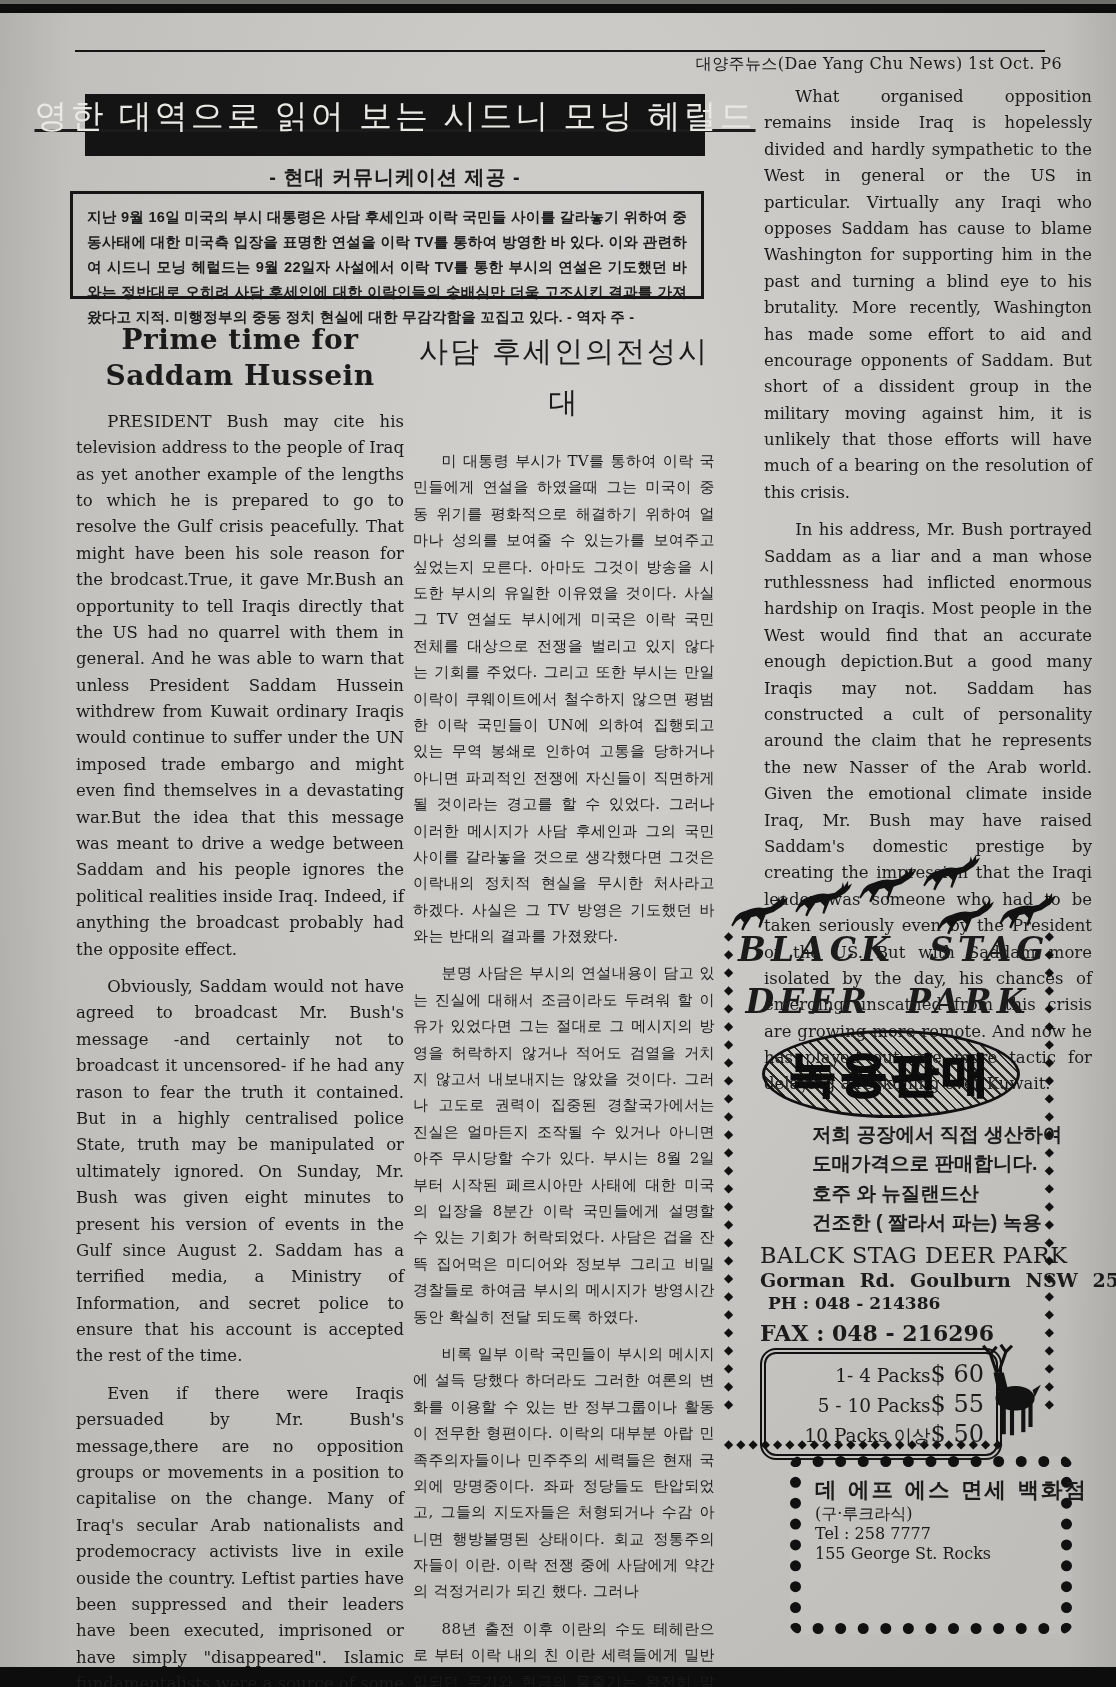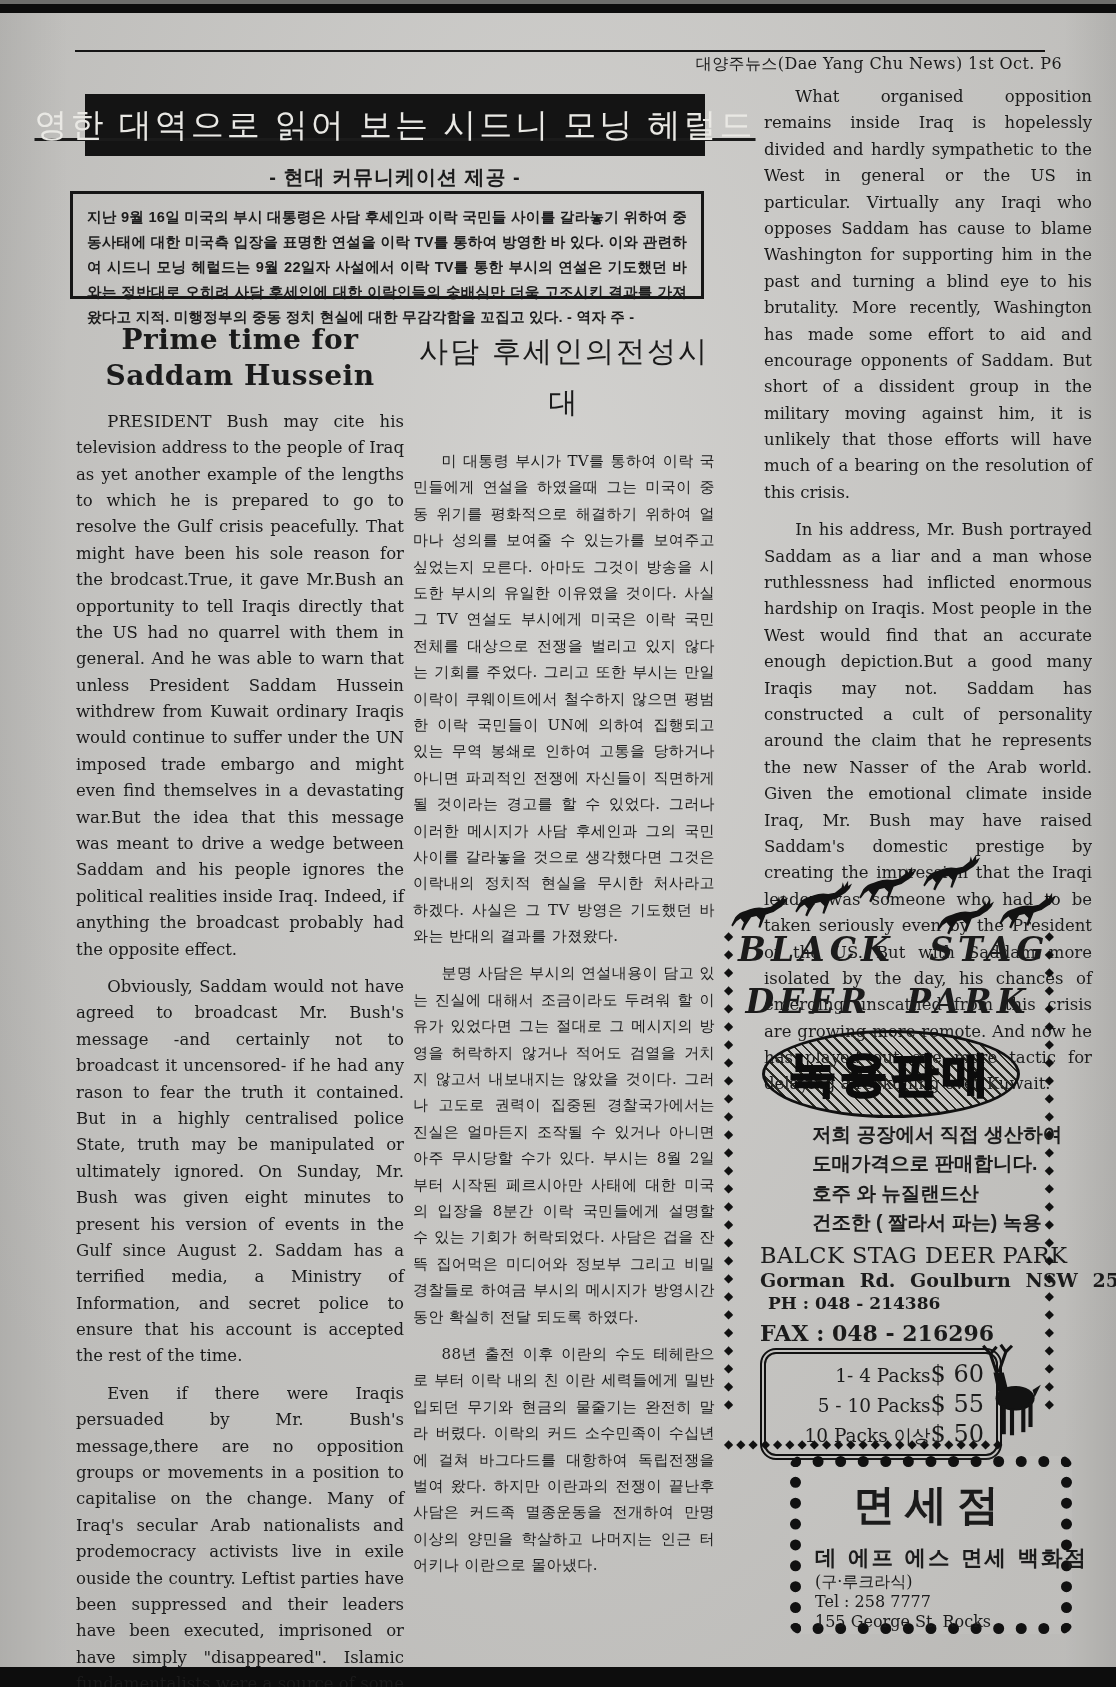--- a/index.html
+++ b/index.html
@@ -5,21 +5,21 @@
   html,body{margin:0;padding:0;background:#6e6e6c;}
   .page{position:relative;width:1116px;height:1687px;margin:4px auto;overflow:hidden;
         background:#c8c7c4;
         background-image:radial-gradient(ellipse at 50% 30%, rgba(255,255,255,.18), rgba(0,0,0,.06) 85%),
                          linear-gradient(90deg, rgba(0,0,0,.07), rgba(0,0,0,0) 6%, rgba(0,0,0,0) 94%, rgba(0,0,0,.10));
         color:#1b1b1b;font-family:"DejaVu Serif","Liberation Serif",serif;padding-left:16px;}
   .bar{position:absolute;left:0;width:1116px;background:#0d0d0d;}
   .rule{position:absolute;background:#151515;}
   .masthead{position:absolute;top:50px;right:70px;font-size:16px;letter-spacing:.4px;}
   .banner{position:absolute;left:85px;top:90px;width:620px;height:62px;background:#141414;
-          display:flex;align-items:center;justify-content:center;text-decoration:underline;}
+          display:flex;justify-content:center;text-decoration:underline;}
   .banner span{color:#e9e8e4;font-family:"Liberation Sans",sans-serif;font-size:33px;
           letter-spacing:3px;white-space:nowrap;}
   .banner-sub{position:absolute;left:85px;top:160px;width:620px;text-align:center;
           font-family:"Liberation Sans",sans-serif;font-weight:bold;font-size:20px;letter-spacing:1px;}
   .introbox{position:absolute;left:70px;top:187px;width:600px;height:80px;border:3px solid #161616;
           padding:11px 14px;font-family:"Liberation Sans",sans-serif;font-weight:bold;font-size:14.6px;
           line-height:1.72;text-align:justify;letter-spacing:.2px;}
   .col{position:absolute;}
   .col p{margin:0 0 11px 0;text-indent:1.9em;text-align:justify;}
   .col-en{width:328px;font-size:16.5px;line-height:1.6;}
@@ -85,20 +85,21 @@
     <p>PRESIDENT Bush may cite his television address to the people of Iraq as yet another example of the lengths to which he is prepared to go to resolve the Gulf crisis peacefully. That might have been his sole reason for the brodcast.True, it gave Mr.Bush an opportunity to tell Iraqis directly that the US had no quarrel with them in general.  And he was able to warn that unless President Saddam Hussein withdrew from Kuwait ordinary Iraqis would continue to suffer under the UN imposed trade embargo and might even find themselves in a devastating war.But the idea that this message was meant to drive a wedge between Saddam and his people ignores the political realities inside Iraq. Indeed, if anything the broadcast probably had the opposite effect.</p>
     <p>Obviously, Saddam would not have agreed to broadcast Mr. Bush's message -and certainly not to broadcast it uncensored- if he had any rason to fear the truth it contained. But in a highly centralised police State, truth may be manipulated or ultimately ignored. On Sunday, Mr. Bush was given eight minutes to present his version of events in the Gulf since August 2. Saddam has a terrified media, a Ministry of Information, and secret police to ensure that his account is accepted the rest of the time.</p>
     <p>Even if there were Iraqis persuaded by Mr. Bush's message,there are no opposition groups or movements in a position to capitalise on the change. Many of Iraq's secular Arab nationalists and prodemocracy activists live in exile ouside the country. Leftist parties have been suppressed and their leaders have been executed, imprisoned or have simply "disappeared". Islamic fundamentalists were a source of some worry to Saddam during the Iran-Iraq war. But since the 1988 cease-fire, the flow of guns and</p>
 
   </div>
 
   <div class="col col-ko" style="left:413px;top:322px;">
     <h1 class="head-ko">사담 후세인의전성시대</h1>
     <p>미 대통령 부시가 TV를 통하여 이락 국민들에게 연설을 하였을때 그는 미국이 중동 위기를 평화적으로 해결하기 위하여 얼마나 성의를 보여줄 수 있는가를 보여주고 싶었는지 모른다. 아마도 그것이 방송을 시도한 부시의 유일한 이유였을 것이다. 사실 그 TV 연설도 부시에게 미국은 이락 국민 전체를 대상으로 전쟁을 벌리고 있지 않다는 기회를 주었다. 그리고 또한 부시는 만일 이락이 쿠웨이트에서 철수하지 않으면 평범한 이락 국민들이 UN에 의하여 집행되고 있는 무역 봉쇄로 인하여 고통을 당하거나 아니면 파괴적인 전쟁에 자신들이 직면하게 될 것이라는 경고를 할 수 있었다. 그러나 이러한 메시지가 사담 후세인과 그의 국민 사이를 갈라놓을 것으로 생각했다면 그것은 이락내의 정치적 현실을 무시한 처사라고 하겠다. 사실은 그 TV 방영은 기도했던 바와는 반대의 결과를 가졌왔다.</p>
     <p>분명 사담은 부시의 연설내용이 담고 있는 진실에 대해서 조금이라도 두려워 할 이유가 있었다면 그는 절대로 그 메시지의 방영을 허락하지 않거나 적어도 검열을 거치지 않고서 내보내지는 않았을 것이다. 그러나 고도로 권력이 집중된 경찰국가에서는 진실은 얼마든지 조작될 수 있거나 아니면 아주 무시당할 수가 있다. 부시는 8월 2일부터 시작된 페르시아만 사태에 대한 미국의 입장을 8분간 이락 국민들에게 설명할 수 있는 기회가 허락되었다. 사담은 겁을 잔뜩 집어먹은 미디어와 정보부 그리고 비밀경찰들로 하여금 부시의 메시지가 방영시간 동안 확실히 전달 되도록 하였다.</p>
+    <p>비록 일부 이락 국민들이 부시의 메시지에 설득 당했다 하더라도 그러한 여론의 변화를 이용할 수 있는 반 정부그룹이나 활동이 전무한 형편이다. 이락의 대부분 아랍 민족주의자들이나 민주주의 세력들은 현재 국외에 망명중이다. 좌파 정당들도 탄압되었고, 그들의 지도자들은 처형되거나 수감 아니면 행방불명된 상태이다. 회교 정통주의자들이 이란. 이락 전쟁 중에 사담에게 약간의 걱정거리가 되긴 했다. 그러나</p>
     <p>88년 출전 이후 이란의 수도 테헤란으로 부터 이락 내의 친 이란 세력들에게 밀반입되던 무기와 현금의 물줄기는 완전히 말라 버렸다. 이락의 커드 소수민족이 수십년에 걸쳐 바그다드를 대항하여 독립전쟁을 벌여 왔다. 하지만 이란과의 전쟁이 끝난후 사담은 커드족 멸종운동을 전개하여 만명 이상의 양민을 학살하고 나머지는 인근 터어키나 이란으로 몰아냈다.</p>
   </div>
 
   <div class="col col-en" style="left:764px;top:80px;">
     <p>What organised opposition remains inside Iraq is hopelessly divided and hardly sympathetic to the West in general or the US in particular. Virtually any Iraqi who opposes Saddam has cause to blame Washington for supporting him in the past and turning a blind eye to his brutality. More recently, Washington has made some effort to aid and encourage opponents of Saddam.  But short of a dissident group in the military moving against him, it is unlikely that those efforts will have much of a bearing on the resolution of this crisis.</p>
     <p>In his address, Mr. Bush portrayed Saddam as a liar and a man whose ruthlessness had inflicted enormous hardship on Iraqis. Most people in the West would find that an accurate enough depiction.But a good many Iraqis may not. Saddam has constructed a cult of personality around the claim that he represents the new Nasser of the Arab world. Given the emotional climate inside Iraq, Mr. Bush may have raised Saddam's domestic prestige by creating the impression that the Iraqi leader was someone who had to be taken seriously even by the President of the US. But with Saddam more isolated by the day, his chances of emerging unscathed from this crisis are growing more remote. And now he has played out one more tactic for delaying a reckoning over Kuwait.</p>
   </div>
 
   <div class="ad">
     <svg width="0" height="0" style="position:absolute">
@@ -259,20 +260,19 @@
         <span class="p">$ 50</span>
       </div>
     </div>
 
     <svg class="stag" width="72" height="100">
         <use href="#stagSym"></use>
       </svg>
   </div>
 
   <div class="dutyfree">
-    <div class="df-title">면세점</div>
     <div class="df-line1">데 에프 에스 면세 백화점</div>
     <div class="df-line">(구·루크라식)</div>
     <div class="df-line">Tel : 258 7777</div>
     <div class="df-line">155 George St. Rocks</div>
   </div>
 
 </div>
 
 </body></html>

